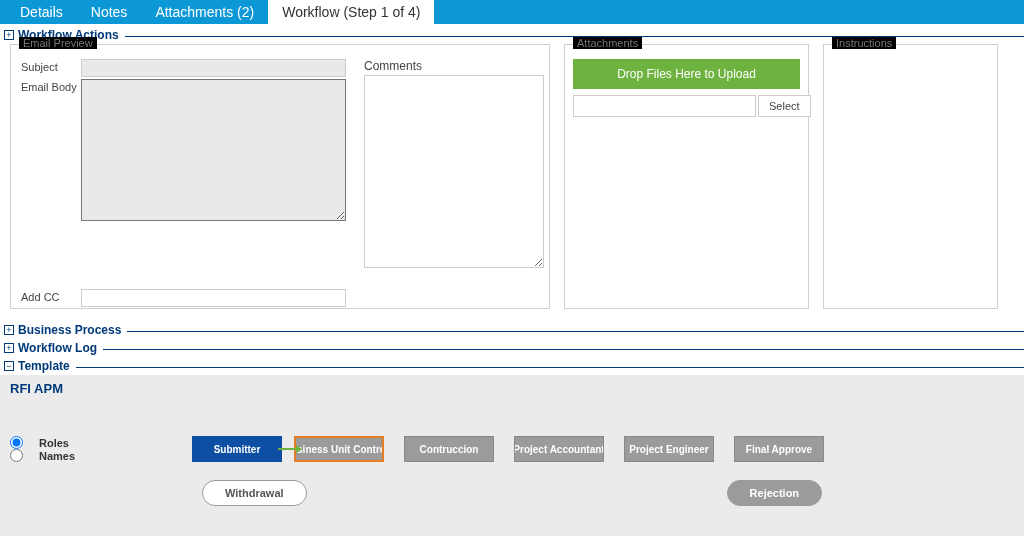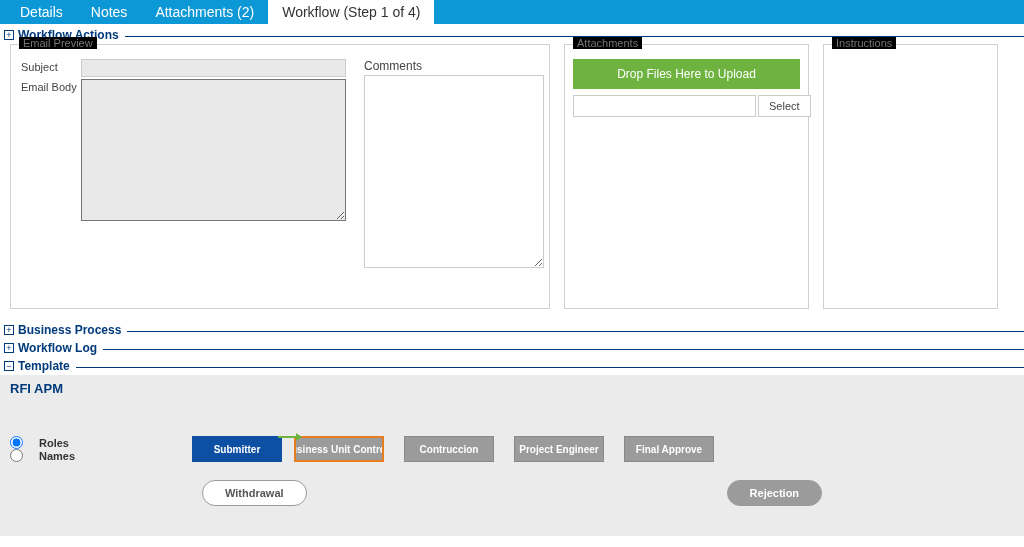--- a/index.html
+++ b/index.html
@@ -43,21 +43,21 @@
   .select-btn { border:1px solid #ccc; background:#fff; color:#444; padding:3px 10px; margin-left:2px; font-size:11px; cursor:pointer; }
 
   
   .template-area { background:#ebebeb; padding:4px 10px 30px 10px; margin-top:2px; }
   .rfi-title { color:#003a7a; font-weight:bold; font-size:13px; margin:2px 0 40px 0; }
   .template-row { display:flex; align-items:center; }
   .radios { width:170px; font-size:11px; }
   .radios label { display:flex; align-items:center; gap:16px; color:#333; font-weight:600; }
   .radios input { margin:0; }
 
-  .steps { display:flex; gap:20px; margin-left:12px; }
+  .steps { display:flex; align-items:center; gap:20px; margin-left:12px; }
   .step { width:90px; height:26px; display:flex; align-items:center; justify-content:center; font-size:10px; font-weight:600; color:#fff; background:#9b9b9b; border:1px solid #888; white-space:nowrap; overflow:hidden; }
   .step.primary { background:#0c4fa3; border-color:#0c4fa3; }
   .step.highlight { background:#9b9b9b; border:2px solid #e77c22; }
   .arrow { width:20px; height:2px; background:#6eb33f; position:relative; margin:0 -24px 0 -24px; }
   .arrow::after { content:""; position:absolute; right:-4px; top:-3px; border-left:6px solid #6eb33f; border-top:4px solid transparent; border-bottom:4px solid transparent; }
 
   .actions-row { display:flex; gap:420px; margin-top:18px; margin-left:192px; }
   .pill { border:1px solid #9b9b9b; border-radius:14px; padding:6px 22px; font-size:11px; font-weight:700; color:#555; background:#fff; cursor:pointer; }
   .pill.dark { background:#9b9b9b; color:#fff; }
 </style>
@@ -90,20 +90,24 @@
           </div>
           <div class="row">
             <div class="lab">Email Body</div>
             <textarea class="body-input" style=""></textarea>
           </div>
         </div>
         <div class="comments-col">
           <div class="lab2">Comments</div>
           <textarea class="comments-area" style=""></textarea>
         </div>
+      </div>
+      <div class="row addcc-row">
+        <div class="lab">Add CC</div>
+        <input class="addcc-input" value="" style="">
       </div>
     </div>
   </div>
 
   <div class="panel attachments">
     <span class="legend">Attachments</span>
     <div class="dropzone">Drop Files Here to Upload</div>
     <div class="file-row">
       <input class="file-name" value="" style="">
       <button class="select-btn">Select</button>
@@ -147,20 +151,21 @@
         <input type="radio" name="rn" style="">
         <span>Names</span>
       </label>
     </div>
 
     <div class="steps">
       <div class="step primary">Submitter</div>
       <div class="arrow"></div>
       <div class="step highlight">Business Unit Contro...</div>
       <div class="step">Contruccion</div>
+      <div class="step">Project Accountant</div>
       <div class="step">Project Engineer</div>
       <div class="step">Final Approve</div>
     </div>
   </div>
 
   <div class="actions-row">
     <div class="pill">Withdrawal</div>
     <div class="pill dark">Rejection</div>
   </div>
 </div>

